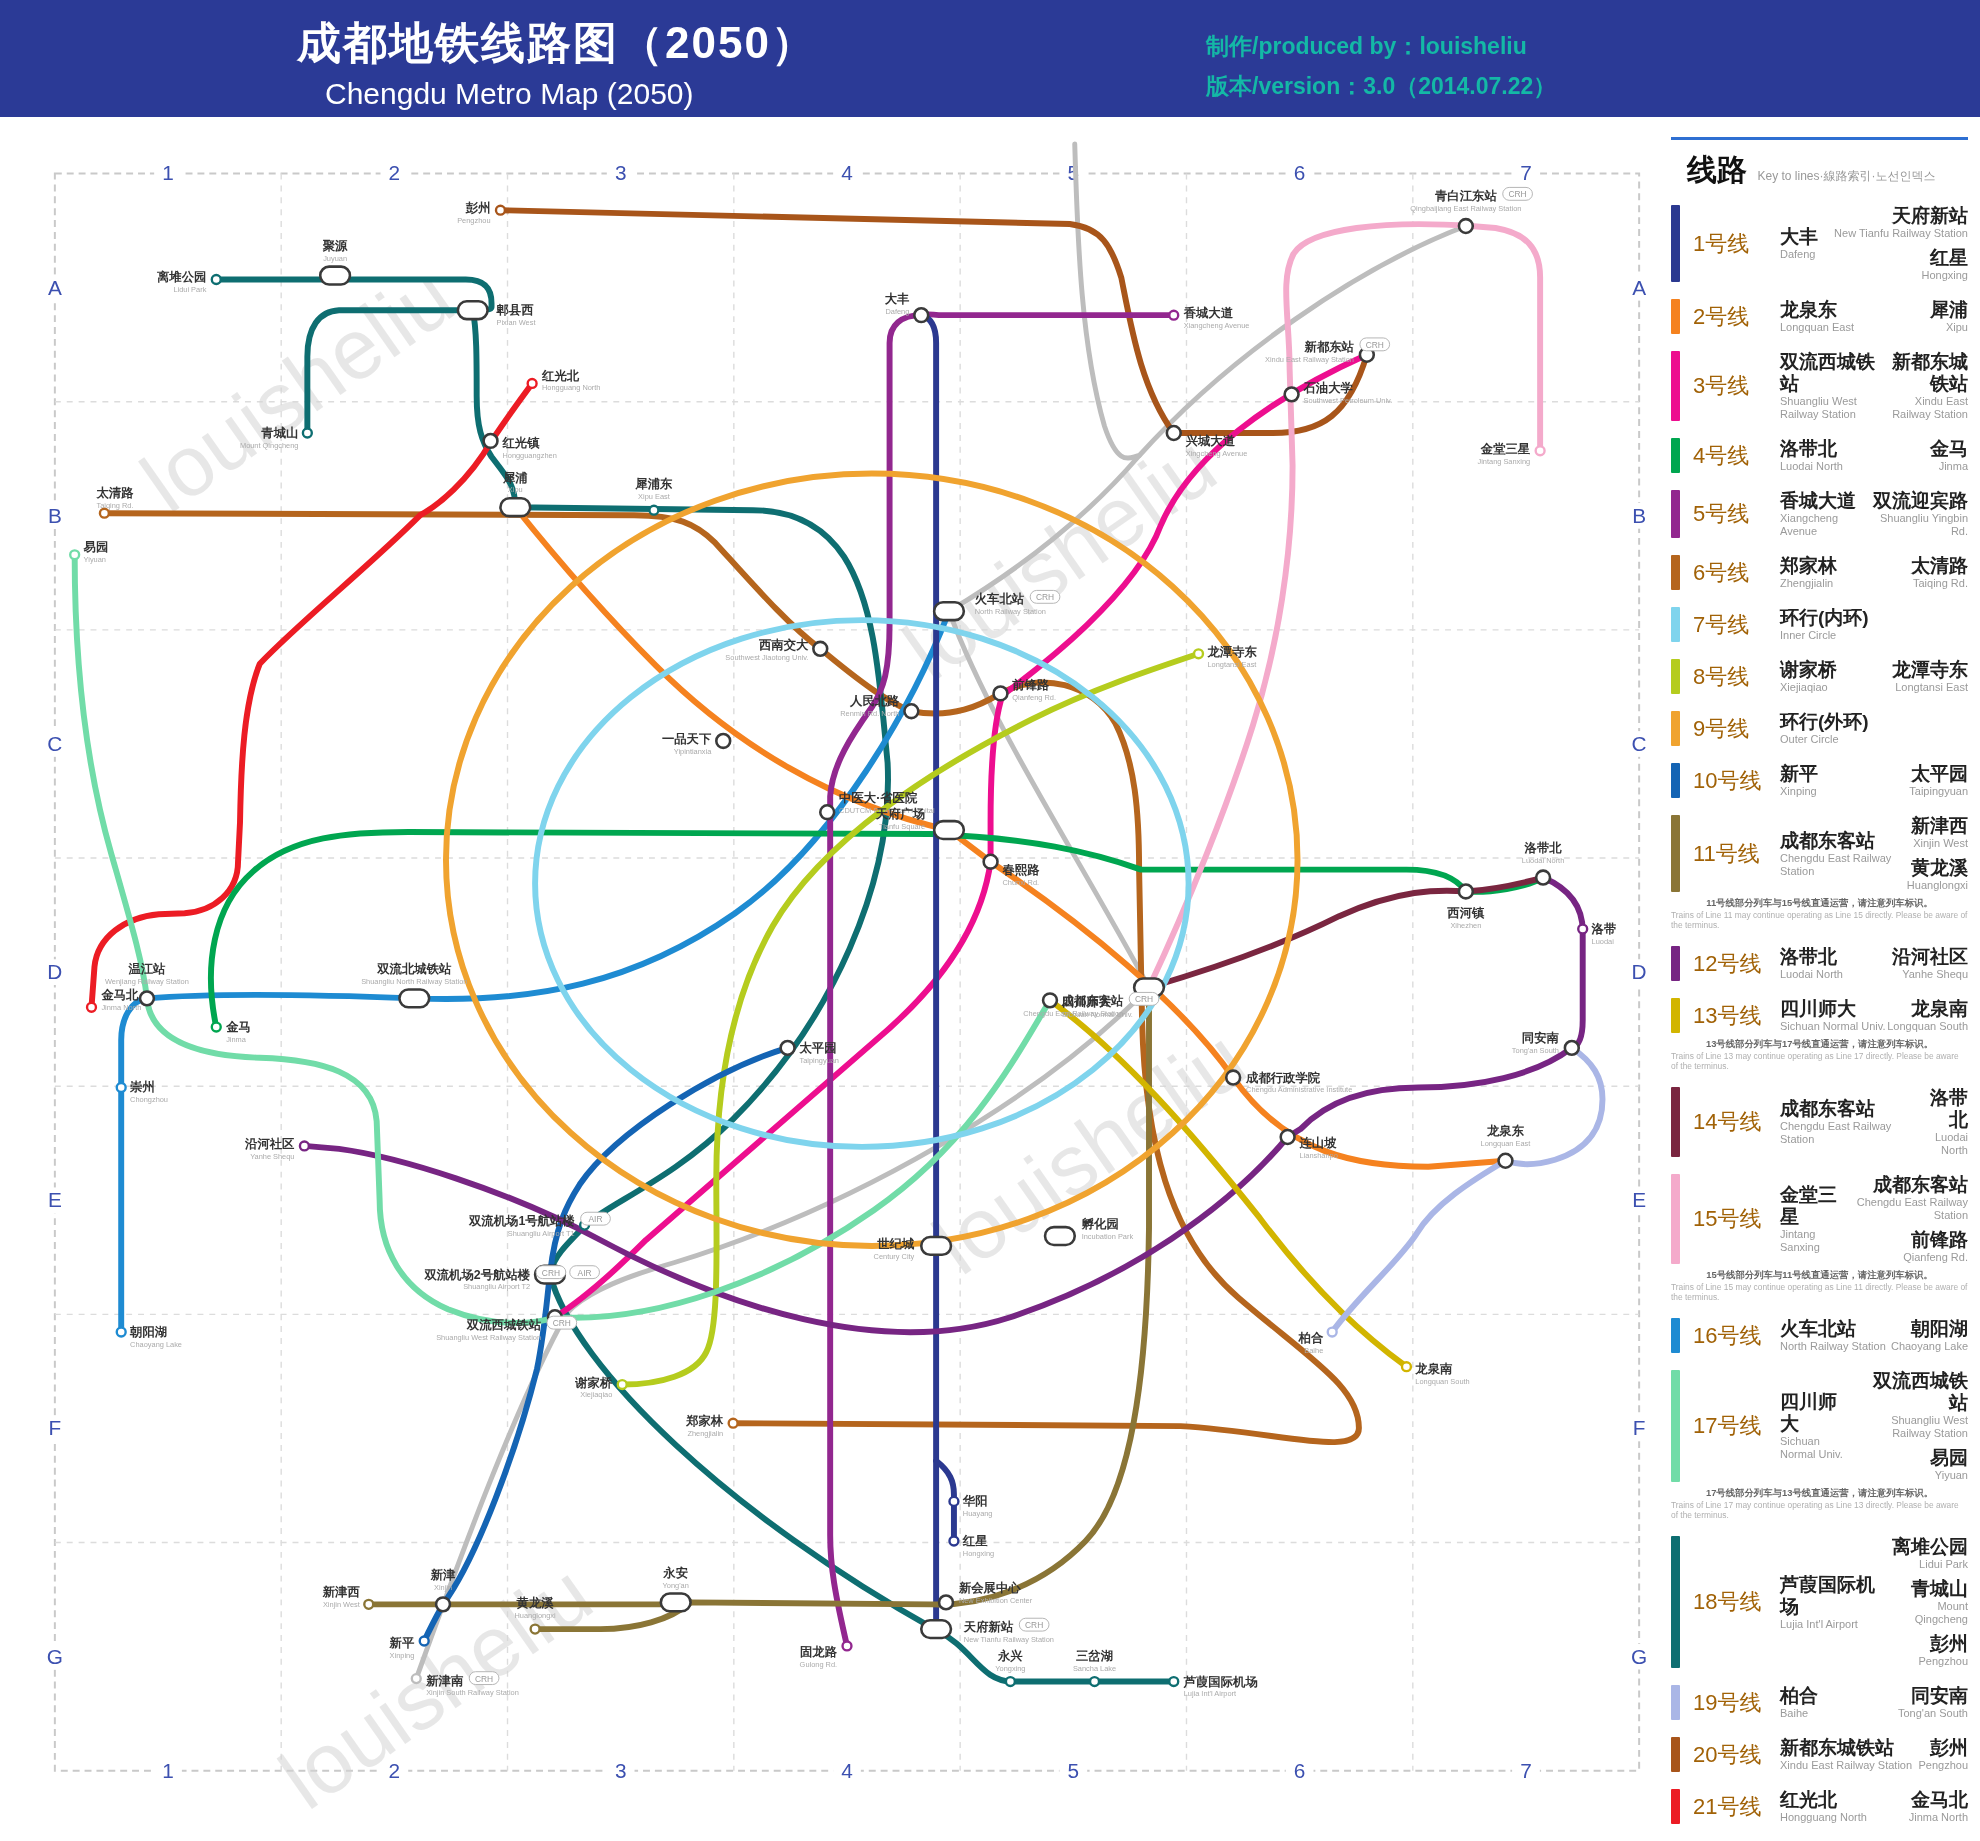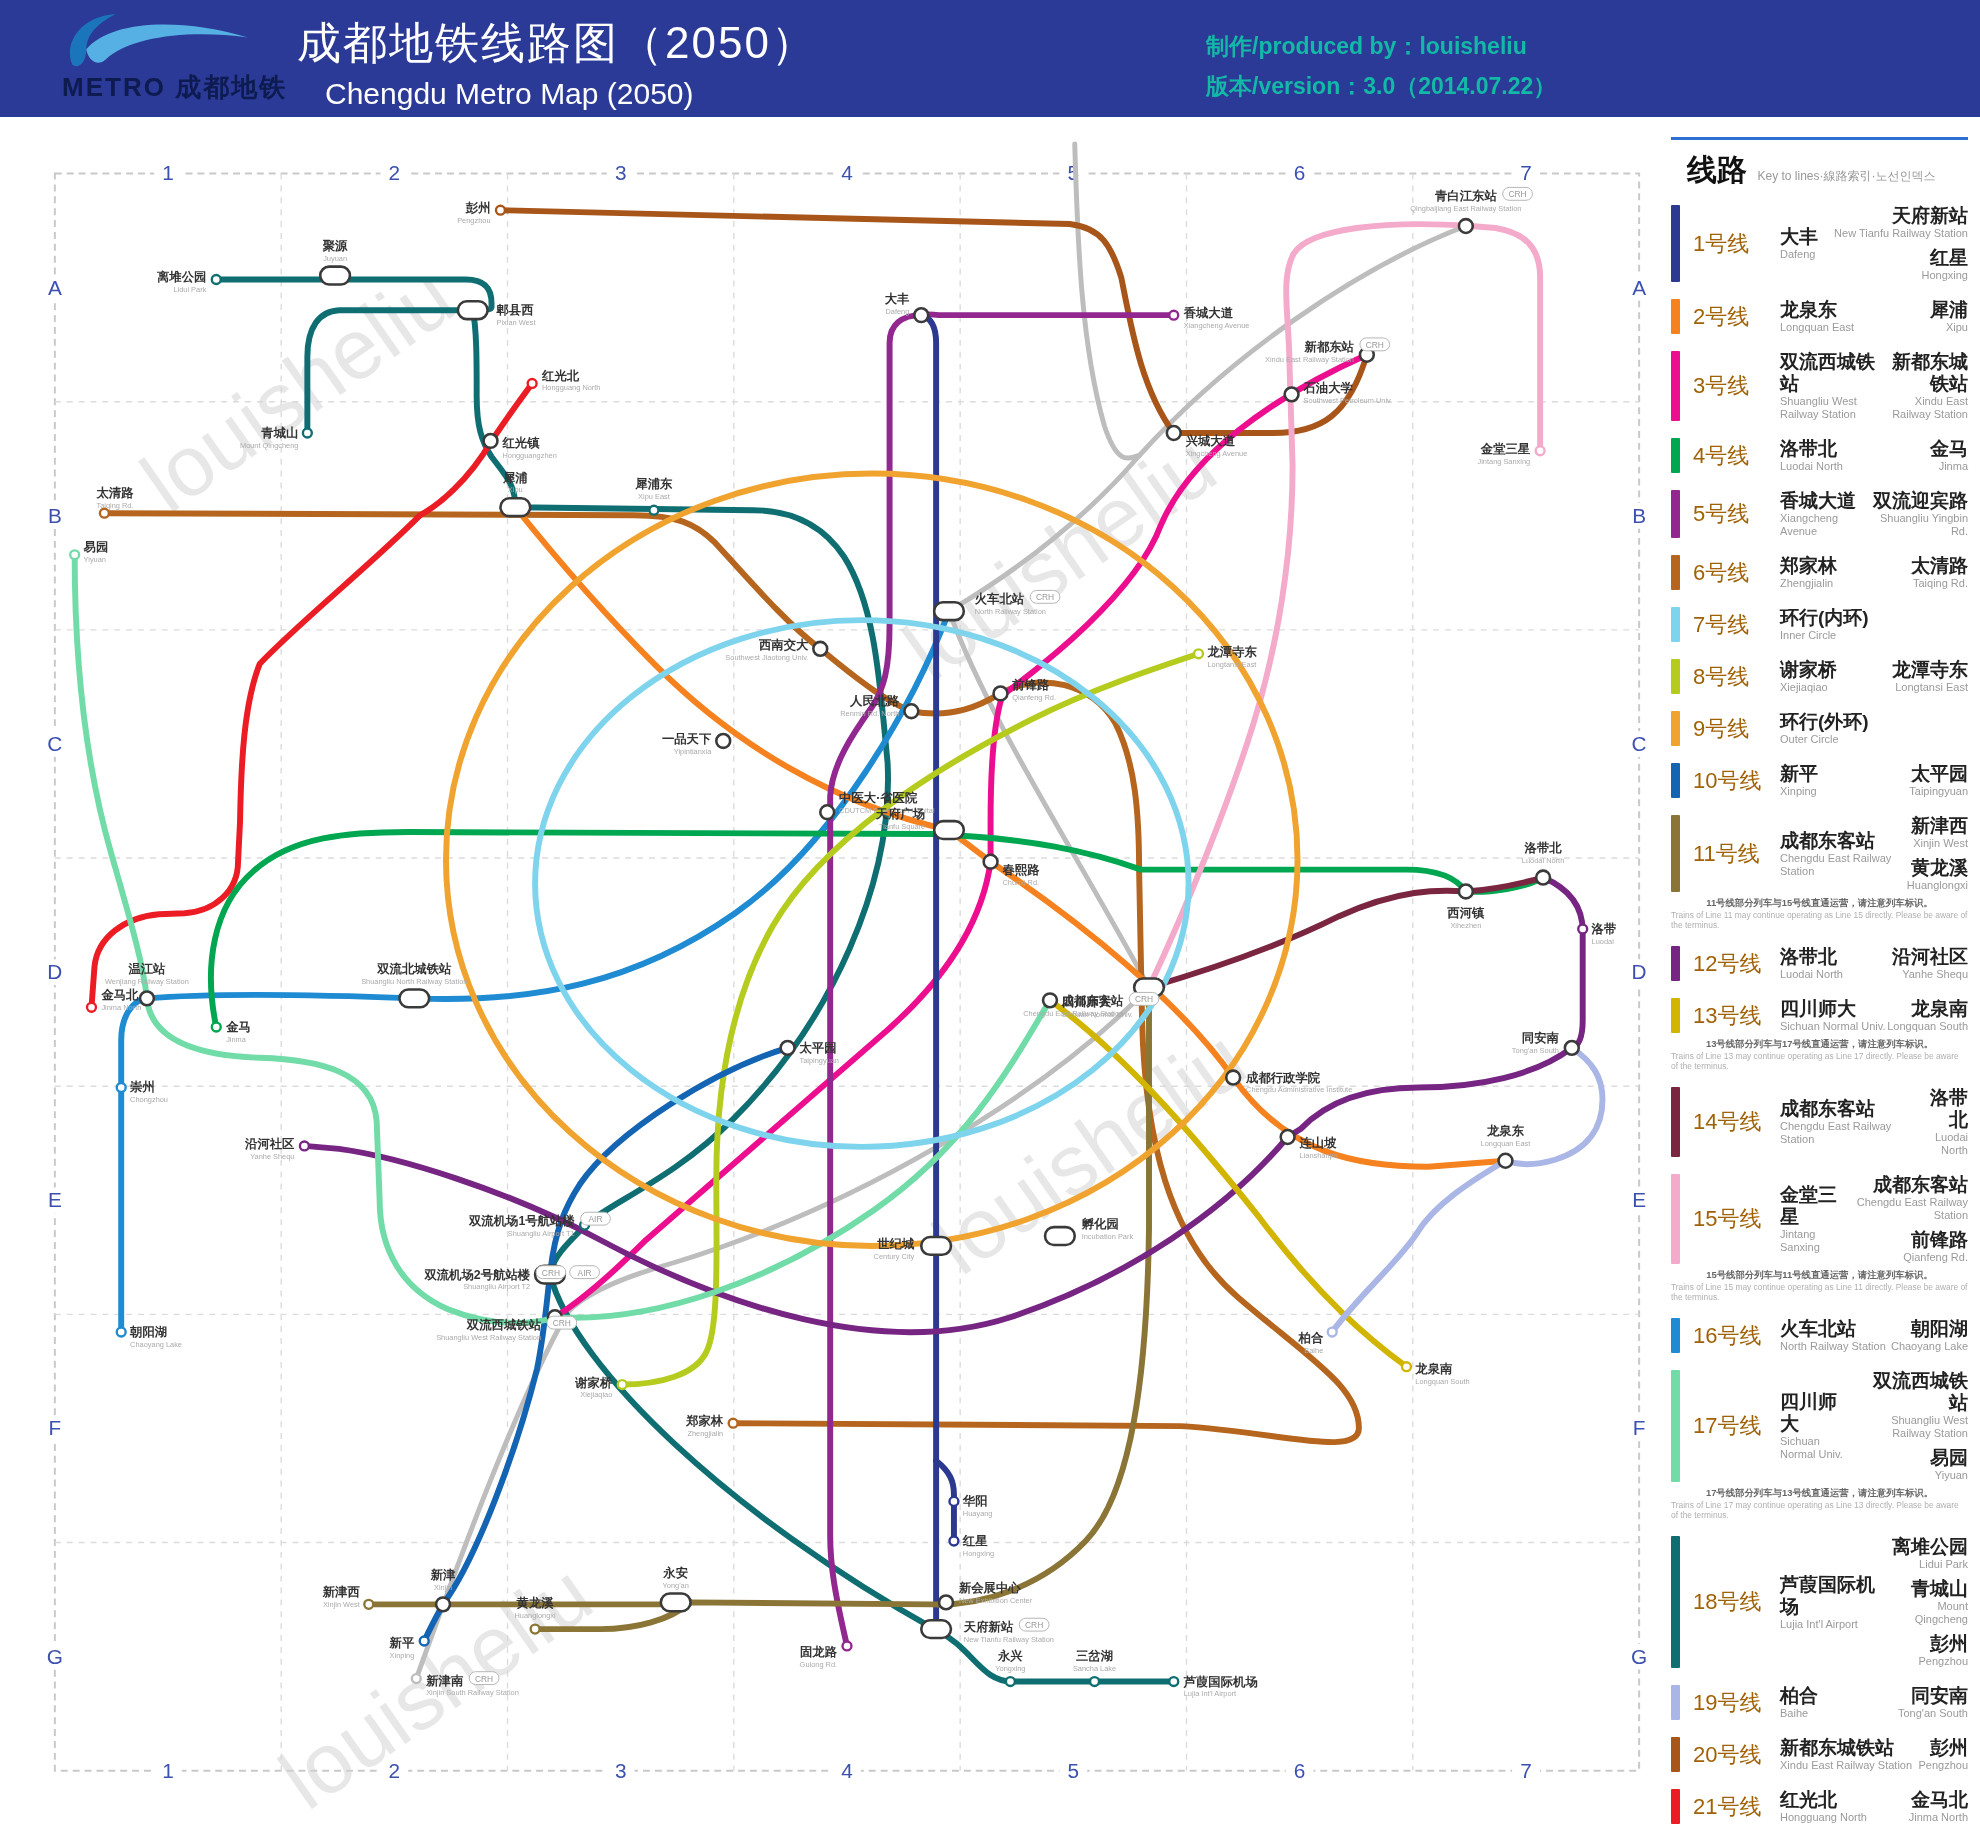--- a/index.html
+++ b/index.html
@@ -4,21 +4,21 @@
 <style>
   html,body{margin:0;padding:0;background:#fff;}
   body{font-family:"Liberation Sans", sans-serif;}
   #page{position:relative;width:1980px;height:1841px;background:#fff;overflow:hidden;}
   
   #hdr{position:absolute;left:0;top:0;width:1980px;height:117px;background:#2b3a96;}
   #logo{position:absolute;left:54px;top:8px;width:228px;height:101px;}
   #logo svg{display:block;}
   #logo .lgtxt{position:absolute;left:8px;bottom:4px;font-weight:bold;font-size:26px;color:#0d1b50;letter-spacing:2px;white-space:nowrap;}
   #ttl{position:absolute;left:297px;top:14px;color:#fff;}
-  #ttl .zh{font-size:44px;font-weight:normal;letter-spacing:2px;}
+  #ttl .zh{font-size:44px;font-weight:bold;letter-spacing:2px;}
   #ttl .en{font-size:30px;margin-top:4px;font-weight:300;margin-left:28px;}
   #credit{position:absolute;left:1206px;top:26px;color:#14b8a6;font-size:23px;line-height:40px;font-weight:700;}
   
   #legend{position:absolute;left:1671px;top:137px;width:297px;}
   #legend .rule{border-top:3px solid #2e6fd2;margin-bottom:10px;}
   #legend .kt{margin-bottom:14px;margin-left:16px;}
   #legend .kt .t1{font-size:30px;font-weight:bold;color:#111;}
   #legend .kt .t2{font-size:12px;color:#999;margin-left:6px;}
   .lrow{display:flex;align-items:stretch;margin-bottom:17px;}
   .lchip{width:9px;border-radius:1px;margin-right:13px;flex:none;}
@@ -35,27 +35,20 @@
   .lnote .ne{font-size:8.4px;color:#b0b0b0;}
   
   #map{position:absolute;left:40px;top:129px;}
   text{font-family:"Liberation Sans", sans-serif;}
 </style>
 </head>
 <body>
 <div id="page">
 
 <div id="hdr">
-  <div id="logo">
-    <svg width="228" height="65" viewBox="0 0 230 66">
-      <path d="M18,58 C8,34 28,8 62,6 C42,16 32,28 32,42 C32,54 26,62 18,58 Z" fill="#1b75bb"></path>
-      <path d="M32,42 C58,12 128,10 196,30 C140,22 78,28 52,52 C44,60 34,54 32,42 Z" fill="#56b0e3"></path>
-    </svg>
-    <div class="lgtxt"><span>METRO</span> <span>成都地铁</span></div>
-  </div>
   <div id="ttl">
     <div class="zh">成都地铁线路图（2050）</div>
     <div class="en">Chengdu Metro Map (2050)</div>
   </div>
   <div id="credit">
     <div>制作/produced by：louisheliu</div>
     <div>版本/version：3.0（2014.07.22）</div>
   </div>
 </div>
 

